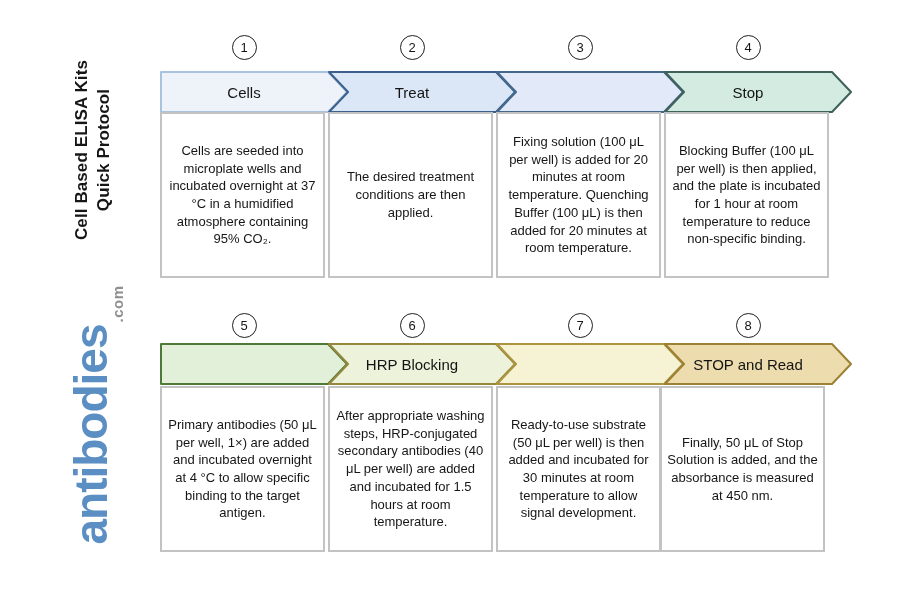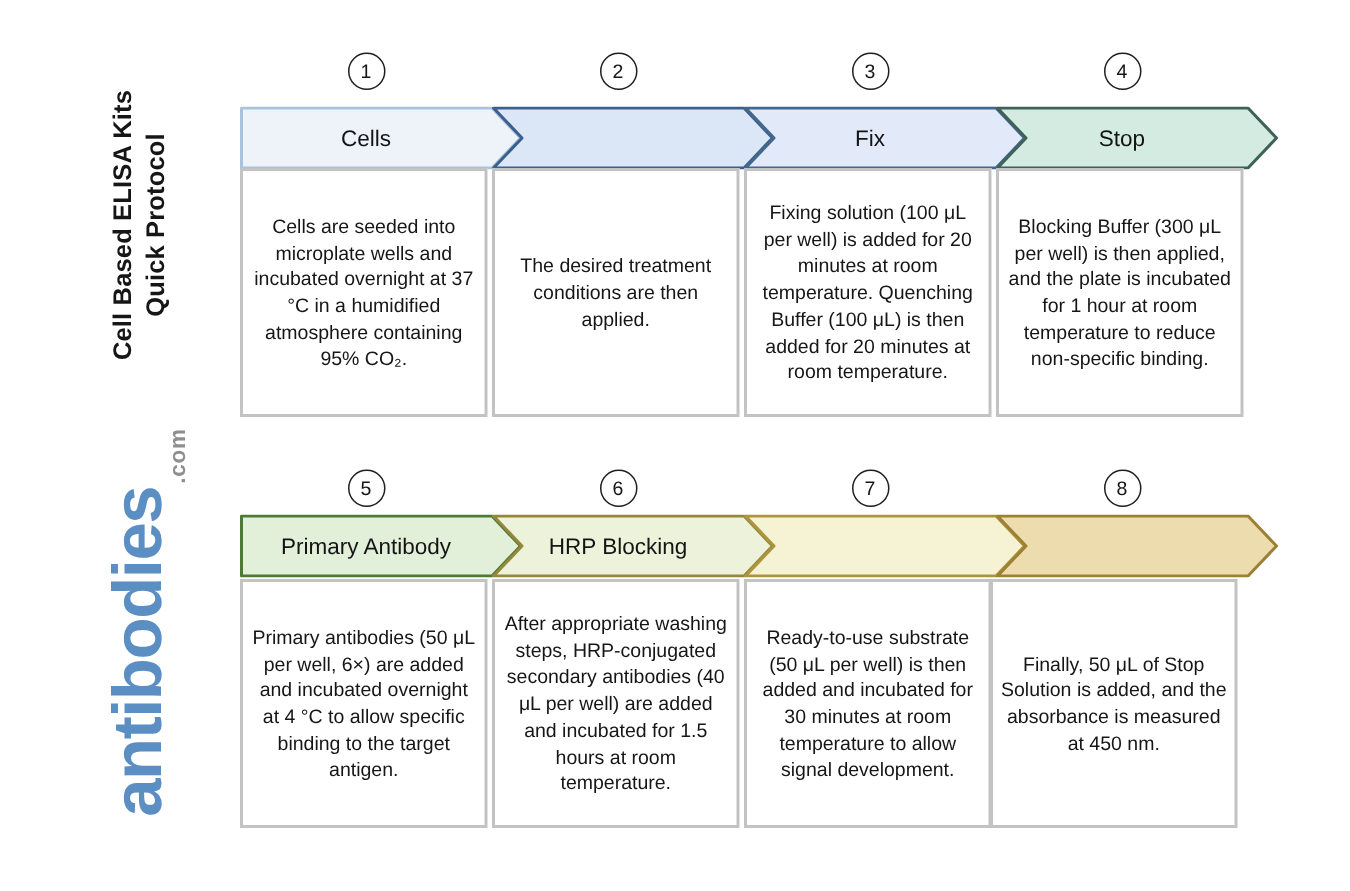--- a/index.html
+++ b/index.html
@@ -89,47 +89,47 @@
       <div class="arrow" style="left:0">
         <svg width="188" height="42" viewBox="0 0 188 42">
           <polygon points="1,1 168,1 187,21 168,41 1,41" stroke-width="2" stroke-linejoin="round" style="fill: rgb(238, 243, 250); stroke: rgb(169, 195, 222);"></polygon>
         </svg>
         <span class="arrow-label">Cells</span>
       </div>
       <div class="arrow" style="left:168px">
         <svg width="188" height="42" viewBox="0 0 188 42">
           <polygon points="1,1 168,1 187,21 168,41 1,41 20,21" stroke-width="2" stroke-linejoin="round" style="fill: rgb(219, 231, 247); stroke: rgb(60, 95, 139);"></polygon>
         </svg>
+        <span class="arrow-label">Treat</span>
       </div>
       <div class="arrow" style="left:336px">
         <svg width="188" height="42" viewBox="0 0 188 42">
           <polygon points="1,1 168,1 187,21 168,41 1,41 20,21" stroke-width="2" stroke-linejoin="round" style="fill: rgb(226, 234, 250); stroke: rgb(68, 104, 140);"></polygon>
         </svg>
-        <span class="arrow-label">Fix</span>
       </div>
       <div class="arrow" style="left:504px">
         <svg width="188" height="42" viewBox="0 0 188 42">
           <polygon points="1,1 168,1 187,21 168,41 1,41 20,21" stroke-width="2" stroke-linejoin="round" style="fill: rgb(211, 235, 225); stroke: rgb(62, 97, 90);"></polygon>
         </svg>
         <span class="arrow-label">Stop</span>
       </div>
     </div>
 
     <div class="row-boxes" style="top:112px">
       <div class="desc-box" style="left:0">
         <div class="desc-text">Cells are seeded into microplate wells and incubated overnight at 37 °C in a humidified atmosphere containing 95% CO₂.</div>
       </div>
       <div class="desc-box" style="left:168px">
         <div class="desc-text">The desired treatment conditions are then applied.</div>
       </div>
       <div class="desc-box" style="left:336px">
         <div class="desc-text">Fixing solution (100 μL per well) is added for 20 minutes at room temperature. Quenching Buffer (100 μL) is then added for 20 minutes at room temperature.</div>
       </div>
       <div class="desc-box" style="left:504px">
-        <div class="desc-text">Blocking Buffer (300 μL per well) is then applied, and the plate is incubated for 1 hour at room temperature to reduce non-specific binding.</div>
+        <div class="desc-text">Blocking Buffer (100 μL per well) is then applied, and the plate is incubated for 1 hour at room temperature to reduce non-specific binding.</div>
       </div>
     </div>
 
     <div class="row-badges" style="top:313px">
       <div class="badge-cell">
           <div class="badge">5</div>
         </div>
       <div class="badge-cell">
           <div class="badge">6</div>
         </div>
@@ -139,43 +139,43 @@
       <div class="badge-cell">
           <div class="badge">8</div>
         </div>
     </div>
 
     <div class="row-arrows" style="top:343px">
       <div class="arrow" style="left:0">
         <svg width="188" height="42" viewBox="0 0 188 42">
           <polygon points="1,1 168,1 187,21 168,41 1,41" stroke-width="2" stroke-linejoin="round" style="fill: rgb(226, 240, 218); stroke: rgb(77, 122, 54);"></polygon>
         </svg>
-        <span class="arrow-label">Primary Antibody</span>
       </div>
       <div class="arrow" style="left:168px">
         <svg width="188" height="42" viewBox="0 0 188 42">
           <polygon points="1,1 168,1 187,21 168,41 1,41 20,21" stroke-width="2" stroke-linejoin="round" style="fill: rgb(237, 242, 218); stroke: rgb(149, 136, 60);"></polygon>
         </svg>
         <span class="arrow-label">HRP Blocking</span>
       </div>
       <div class="arrow" style="left:336px">
         <svg width="188" height="42" viewBox="0 0 188 42">
           <polygon points="1,1 168,1 187,21 168,41 1,41 20,21" stroke-width="2" stroke-linejoin="round" style="fill: rgb(246, 242, 212); stroke: rgb(173, 148, 62);"></polygon>
         </svg>
       </div>
       <div class="arrow" style="left:504px">
         <svg width="188" height="42" viewBox="0 0 188 42">
           <polygon points="1,1 168,1 187,21 168,41 1,41 20,21" stroke-width="2" stroke-linejoin="round" style="fill: rgb(236, 220, 174); stroke: rgb(156, 128, 51);"></polygon>
         </svg>
+        <span class="arrow-label">STOP and Read</span>
       </div>
     </div>
 
     <div class="row-boxes" style="top:386px">
       <div class="desc-box" style="left:0">
-        <div class="desc-text">Primary antibodies (50 μL per well, 6×) are added and incubated overnight at 4 °C to allow specific binding to the target antigen.</div>
+        <div class="desc-text">Primary antibodies (50 μL per well, 1×) are added and incubated overnight at 4 °C to allow specific binding to the target antigen.</div>
       </div>
       <div class="desc-box" style="left:168px">
         <div class="desc-text">After appropriate washing steps, HRP-conjugated secondary antibodies (40 μL per well) are added and incubated for 1.5 hours at room temperature.</div>
       </div>
       <div class="desc-box" style="left:336px">
         <div class="desc-text">Ready-to-use substrate (50 μL per well) is then added and incubated for 30 minutes at room temperature to allow signal development.</div>
       </div>
       <div class="desc-box" style="left:500px">
         <div class="desc-text">Finally, 50 μL of Stop Solution is added, and the absorbance is measured at 450 nm.</div>
       </div>

